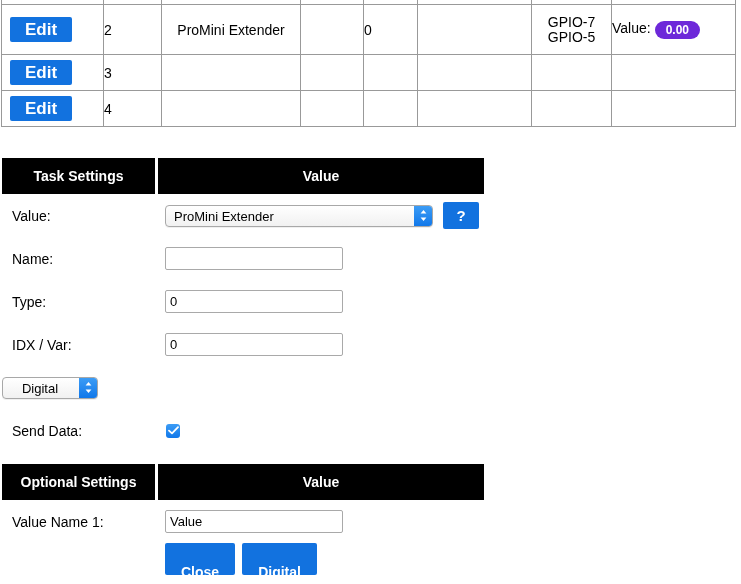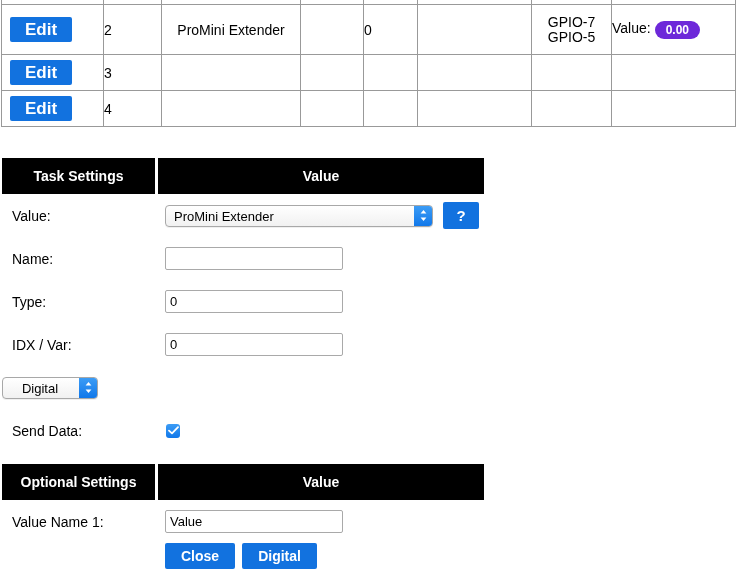--- a/index.html
+++ b/index.html
@@ -233,21 +233,21 @@
   .btn-action {
     background: #1272df;
     color: #ffffff;
     font-family: "Liberation Sans", sans-serif;
     font-size: 14px;
     font-weight: bold;
     border: none;
     border-radius: 2px;
     height: 26px;
     line-height: 26px;
-    padding: 0 16px;
+    padding: 16px 16px;
     text-align: center;
     cursor: pointer;
   }
 </style>
 </head>
 <body>
 
 <div class="devices-table-wrap">
   <table class="devices">
     <colgroup>

